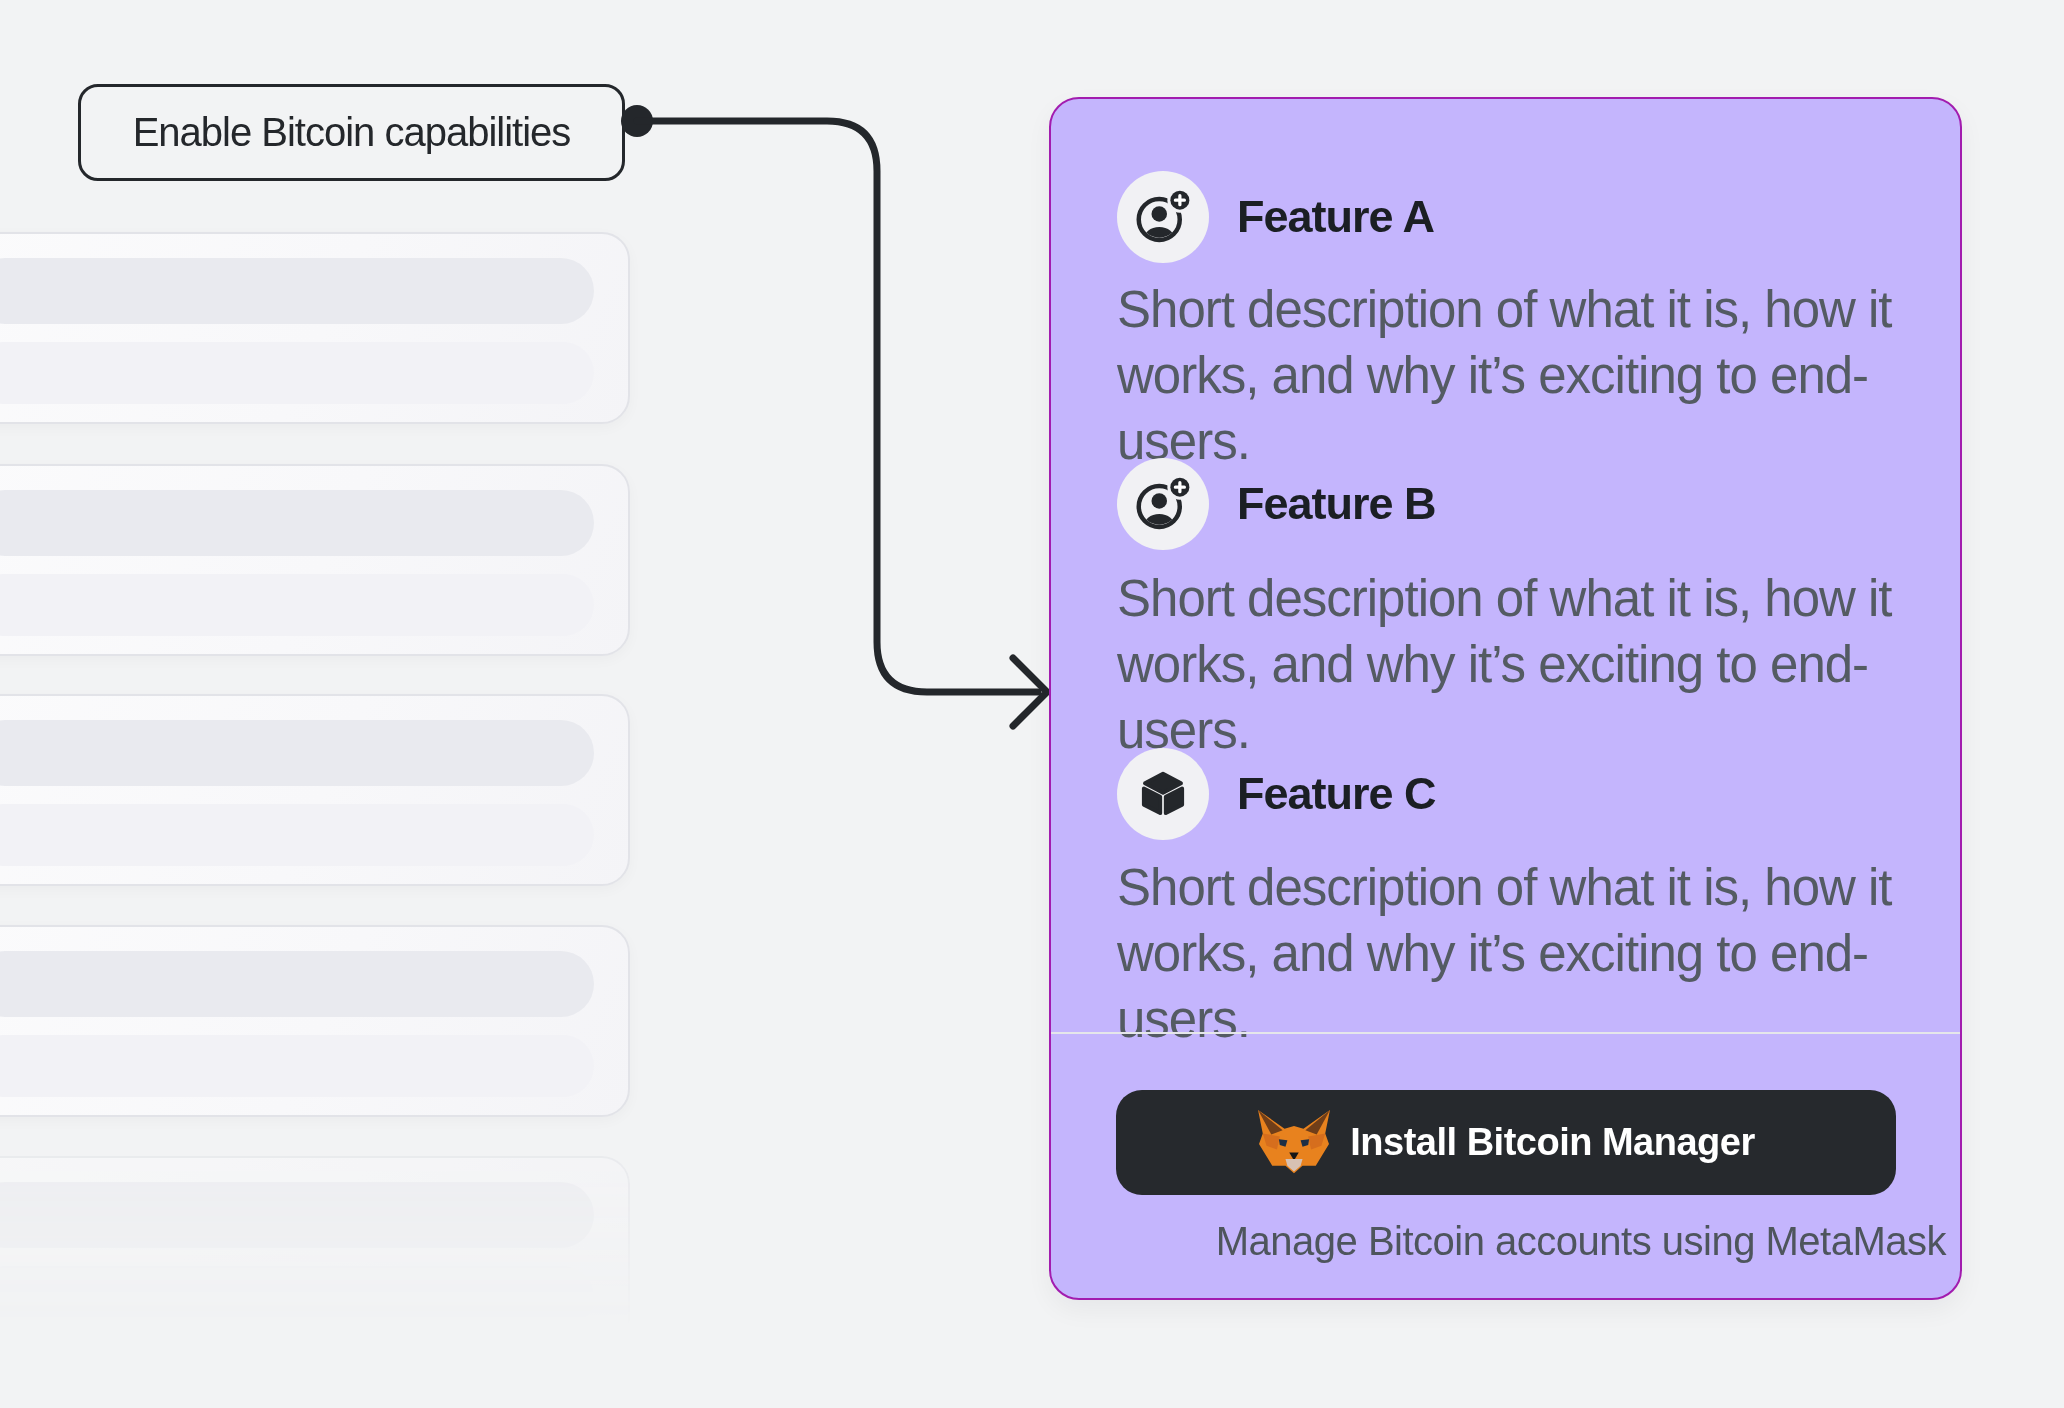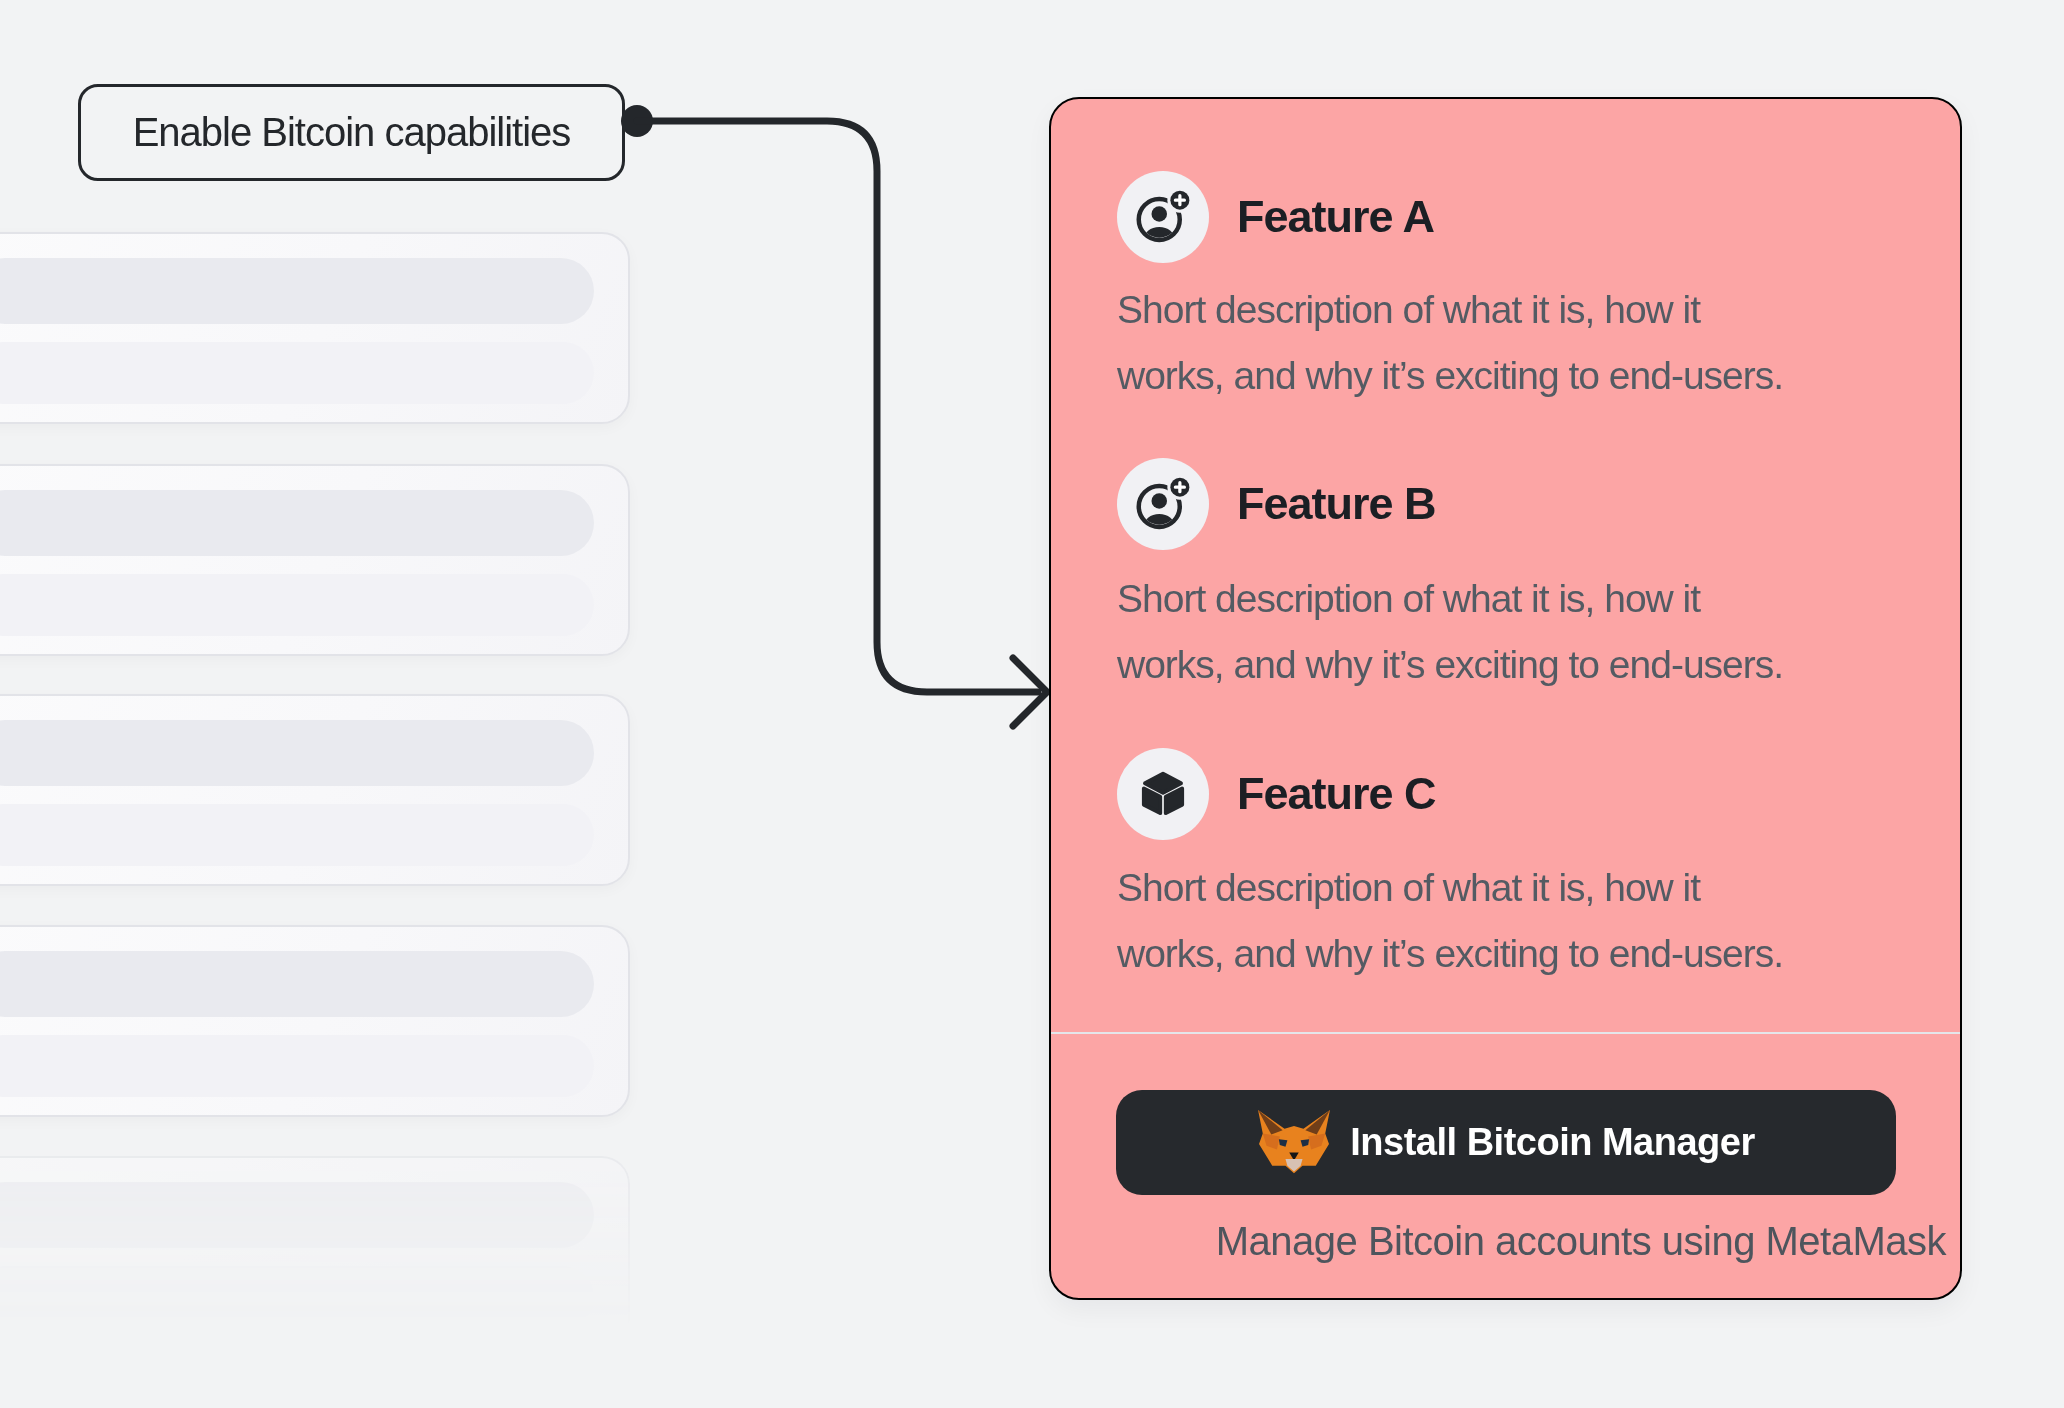--- a/index.html
+++ b/index.html
@@ -29,35 +29,35 @@
   .skel .pill{position:absolute;left:30px;border-radius:40px;}
   .skel .pill.p1{top:24px;height:66px;right:34px;background:#e9eaef;}
   .skel .pill.p2{top:108px;height:62px;right:34px;background:#f2f2f6;}
   .skel.fade{
     -webkit-mask-image:linear-gradient(to bottom,rgba(0,0,0,.55) 0%,rgba(0,0,0,0) 90%);
     mask-image:linear-gradient(to bottom,rgba(0,0,0,.55) 0%,rgba(0,0,0,0) 90%);
   }
   
   .card{
     position:absolute;left:1049px;top:97px;width:913px;height:1203px;
-    background:#fca5a5;border:2px solid #000000;border-radius:30px;
+    background:#c4b5fd;border:2px solid #a21caf;border-radius:30px;
     box-shadow:0 10px 26px rgba(20,24,31,.05);box-sizing:border-box;
   }
   .feature-row{position:absolute;left:66px;height:92px;display:flex;align-items:center;gap:28px;}
   .feature-row.fa{top:72px;}
   .feature-row.fb{top:359px;align-items:center;}
   .feature-row.fc{top:649px;}
   .icon-badge{
     width:92px;height:92px;border-radius:50%;background:#f1f1f4;
     display:flex;align-items:center;justify-content:center;flex:0 0 auto;
   }
   .feature-title{font-size:45px;font-weight:700;color:#1b1f24;letter-spacing:-1px;}
   .feature-desc{
     position:absolute;left:66px;width:780px;
-    font-size:39px;line-height:66px;letter-spacing:-1px;color:#545b63;
+    font-size:51px;line-height:66px;letter-spacing:-1px;color:#545b63;
   }
   .feature-desc.da{top:178px;}
   .feature-desc.db{top:467px;}
   .feature-desc.dc{top:756px;}
   .divider{position:absolute;left:0;right:0;top:933px;height:0;border-top:2px solid #e5e6ea;}
   .install-btn{
     position:absolute;left:50%;transform:translateX(-50%);top:991px;
     width:780px;height:105px;border:none;border-radius:26px;background:#26292d;
     display:flex;align-items:center;justify-content:center;gap:18px;
     cursor:pointer;padding:0;

